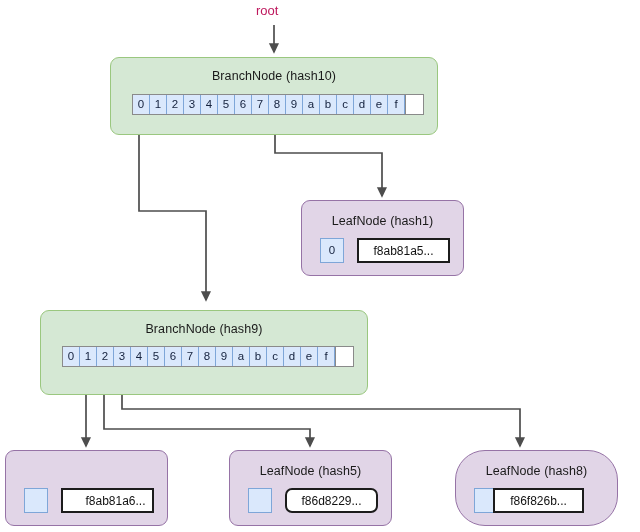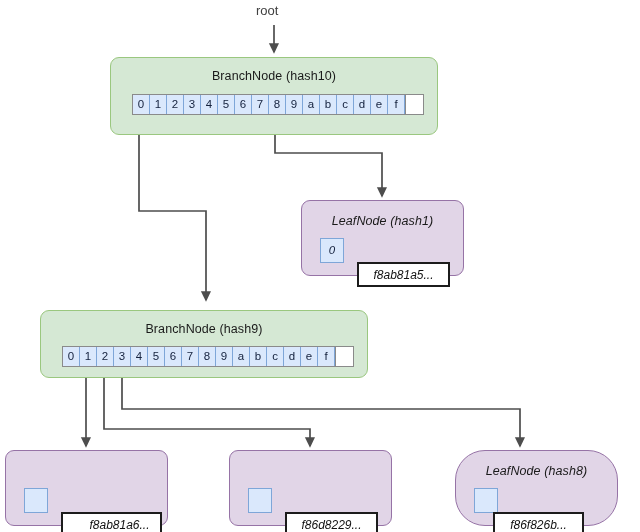--- a/index.html
+++ b/index.html
@@ -16,21 +16,20 @@
 
   
   .node{position:absolute;box-sizing:border-box;border-radius:9px;}
   .branch-node{
     background:#d5e8d4;
     border:1.6px solid #9ac77f;
   }
   .leaf-node{
     background:#e1d5e7;
     border:1.6px solid #9673a6;
-    font-style:italic;
   }
   .node-title{
     position:absolute;left:0;right:0;
     text-align:center;
     font-size:12.5px;
     color:#1a1a1a;
     letter-spacing:.1px;
     white-space:nowrap;
   }
   .branch-node .node-title{top:11px;}
@@ -75,28 +74,27 @@
   .leaf-val{
     position:absolute;
     height:25px;
     box-sizing:border-box;
     background:#ffffff;
     border:2px solid #1c1c1c;
     display:flex;align-items:center;justify-content:center;
     font-size:12px;color:#111111;
     padding:0 8px;
     white-space:nowrap;
-    margin-top:24px;
   }
 
   
   .root-label{
     position:absolute;
     font-size:13px;
-    color:#404040;
+    color:#be185d;
     white-space:nowrap;
   }
 </style>
 </head>
 <body>
 
 <div id="canvas">
 
   <svg class="wires" viewBox="0 0 640 532" xmlns="http://www.w3.org/2000/svg">
     <defs>
@@ -144,21 +142,21 @@
       <div class="nibble value-slot"></div>
     </div>
   </div>
 
   <div class="node leaf-node" style="left:301px;top:200px;width:163px;height:76px;">
     <div class="node-title">LeafNode (hash1)</div>
     <div class="leaf-key" style="left:18px;top:37px;">0</div>
     <div class="leaf-val" style="left:55px;top:37px;width:93px;">f8ab81a5...</div>
   </div>
 
-  <div class="node branch-node" style="left:40px;top:310px;width:328px;height:68px;">
+  <div class="node branch-node" style="left:40px;top:310px;width:328px;height:85px;">
     <div class="node-title">BranchNode (hash9)</div>
     <div class="nibble-strip" style="left:21px;top:35px;">
       <div class="nibble">0</div>
       <div class="nibble">1</div>
       <div class="nibble">2</div>
       <div class="nibble">3</div>
       <div class="nibble">4</div>
       <div class="nibble">5</div>
       <div class="nibble">6</div>
       <div class="nibble">7</div>
@@ -169,26 +167,27 @@
       <div class="nibble">c</div>
       <div class="nibble">d</div>
       <div class="nibble">e</div>
       <div class="nibble">f</div>
       <div class="nibble value-slot"></div>
     </div>
   </div>
 
   <div class="node leaf-node" style="left:5px;top:450px;width:163px;height:76px;">
     <div class="leaf-key" style="left:18px;top:37px;"></div>
-    <div class="leaf-val" style="left:55px;top:37px;width:101px;padding-left:24px;">f8ab81a6...</div>
+    <div class="leaf-val" style="left:55px;top:37px;width:93px;padding-left:24px;">f8ab81a6...</div>
   </div>
 
   <div class="node leaf-node" style="left:229px;top:450px;width:163px;height:76px;">
+    <div class="node-title">LeafNode (hash5)</div>
     <div class="leaf-key" style="left:18px;top:37px;"></div>
-    <div class="leaf-val" style="left:55px;top:37px;width:93px;">f86d8229...</div>
+    <div class="leaf-val" style="left:55px;top:37px;width:93px;border-radius:7px;">f86d8229...</div>
   </div>
 
   <div class="node leaf-node" style="left:455px;top:450px;width:163px;height:76px;border-radius:30px;">
     <div class="node-title">LeafNode (hash8)</div>
     <div class="leaf-key" style="left:18px;top:37px;"></div>
     <div class="leaf-val" style="left:37px;top:37px;width:91px;">f86f826b...</div>
   </div>
 
 </div>
 

